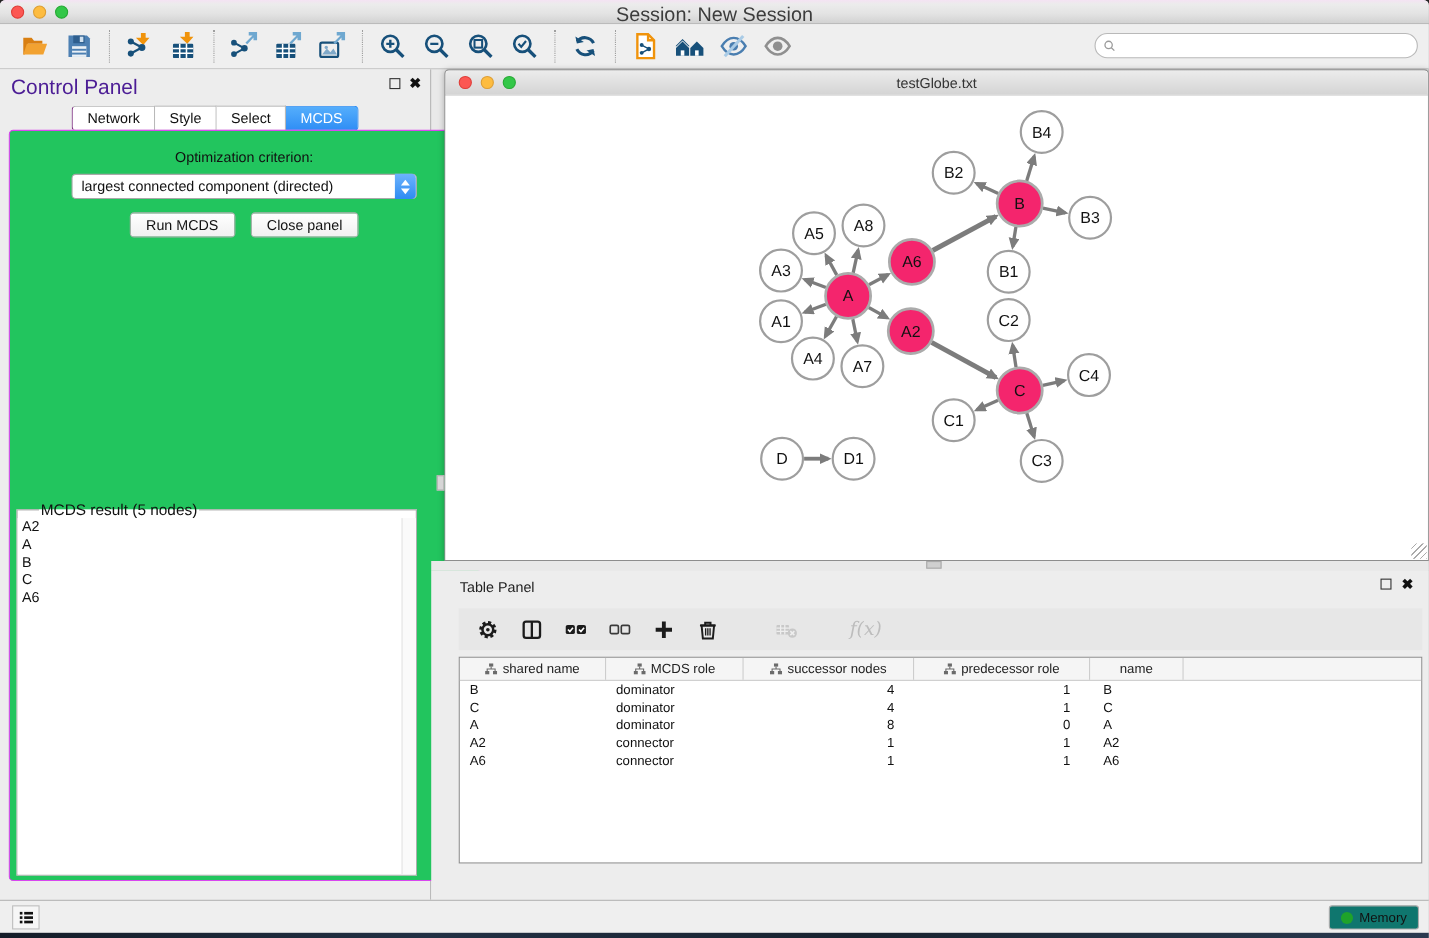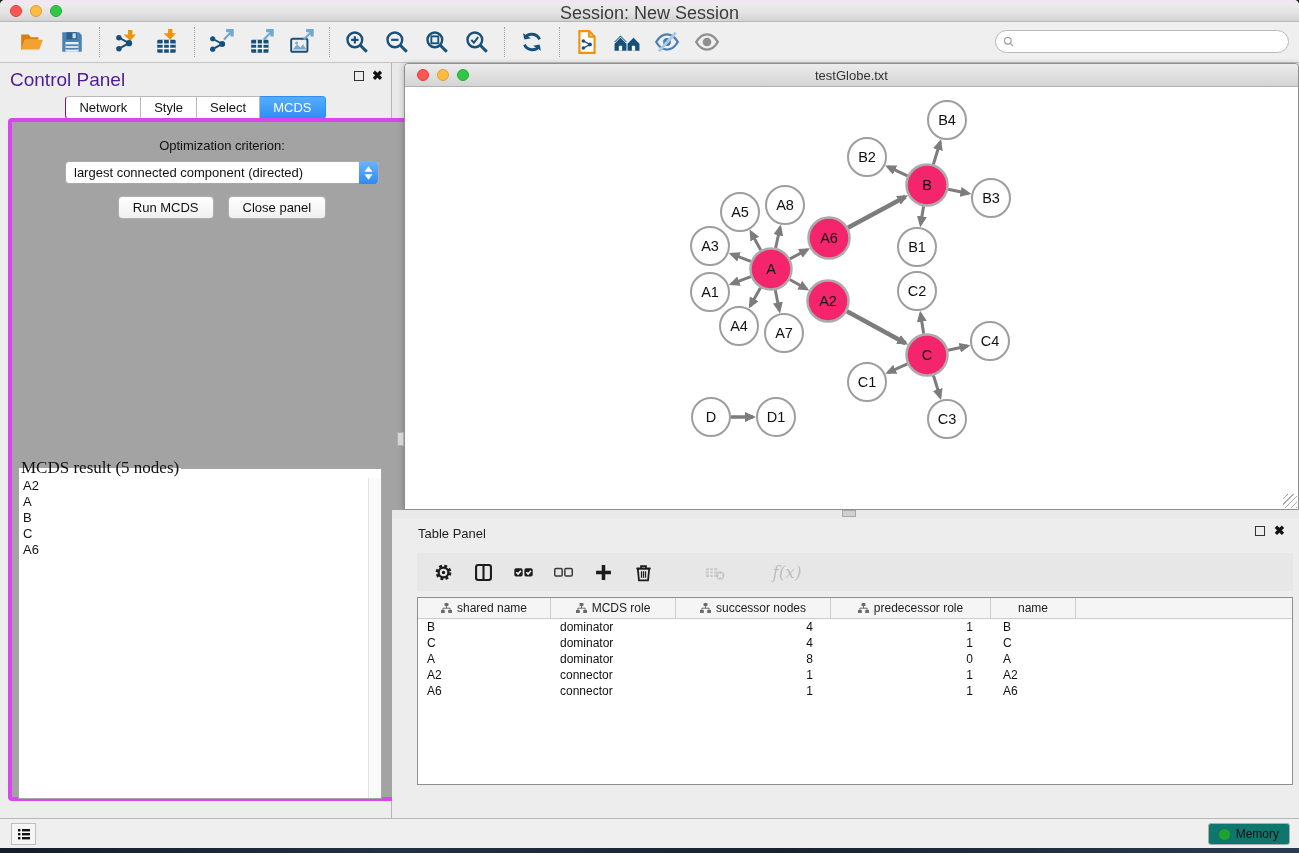--- a/index.html
+++ b/index.html
@@ -40,36 +40,36 @@
   .panel-ctrls { position:absolute; right:8px; top:8px; display:flex; gap:8px; align-items:center; }
   .float-btn { width:10px; height:10px; border:1.5px solid #333; background:transparent; display:inline-block; cursor:pointer; }
   .close-btn { font-size:13px; font-weight:bold; color:#111; line-height:10px; cursor:pointer; }
   .cp-tabs { position:absolute; left:0; top:33px; width:100%; display:flex; justify-content:center; }
   .tabgroup { display:flex; }
   .tab { font-size:13px; padding:3px 13px; background:#fff; border:1px solid #b9b9b9; border-left:none;
     color:#111; cursor:pointer; }
   .tab:first-child { border-left:1px solid #701a75; border-radius:4px 0 0 4px; }
   .tab:last-child { border-radius:0 4px 4px 0; }
   .tab.active { background:linear-gradient(#55aefc,#2f8ef5); border-color:#2f8ef5; color:#fff; }
-  .cp-body { position:absolute; left:8px; top:55px; width:428px; height:683px; background:#a3a3a3;
-    border:4px solid #d946ef; border-radius:4px; }
+  .cp-body { position:absolute; left:8px; top:55px; width:428px; height:683px; background:#22c55e;
+    border:1px solid #d946ef; border-radius:4px; }
   .opt-label { margin-top:16px; text-align:center; font-size:13px; color:#111; }
   .select-wrap { position:relative; margin:8px auto 0 auto; width:314px; height:23px; background:#fff;
     border:1px solid #a9a9a9; border-radius:4px; font-size:13px; color:#111; display:flex;
     align-items:center; padding-left:8px; cursor:pointer; }
   .select-stepper { position:absolute; right:0; top:-1px; width:19px; height:23px; border-radius:0 4px 4px 0;
     background:linear-gradient(#6db3fd,#2e8bf2); display:flex; flex-direction:column;
     align-items:center; justify-content:center; gap:2px; }
   .select-stepper svg { width:9px; height:6px; }
   .btn-row { margin-top:12px; display:flex; justify-content:center; gap:14px; }
   .pushbtn { font-size:13px; color:#111; background:linear-gradient(#ffffff,#f0f0f0);
     border:1px solid #b0b0b0; border-radius:4px; padding:3px 14px; cursor:pointer; }
   fieldset.resultbox { position:absolute; left:6px; top:336px; width:364px; height:341px;
     border:1px solid #a6a6a6; background:#fff; padding:0; }
-  fieldset.resultbox legend { font-size:17px; color:#111; margin-left:0; padding:0 2px; background:transparent;font-family:Liberation Serif, serif; }
+  fieldset.resultbox legend { font-size:14px; color:#111; margin-left:19px; padding:0 2px; background:transparent; }
   .listbox { position:relative; width:100%; height:100%; background:#fff; overflow:hidden; }
   .listbox .scrolltrack { position:absolute; right:0; top:0; width:13px; height:100%;
     background:#fafafa; border-left:1px solid #e3e3e3; }
   .list-item { font-size:13px; color:#111; padding-left:4px; line-height:16px; }
 
   
   .net-window { position:absolute; left:404px; top:63px; width:895px; height:447px;
     border:1px solid #8e8e8e; border-radius:4px 4px 0 0; background:#fff;
     box-shadow:0 1px 6px rgba(0,0,0,0.25); }
   .net-titlebar { position:relative; height:23px; border-radius:4px 4px 0 0;

